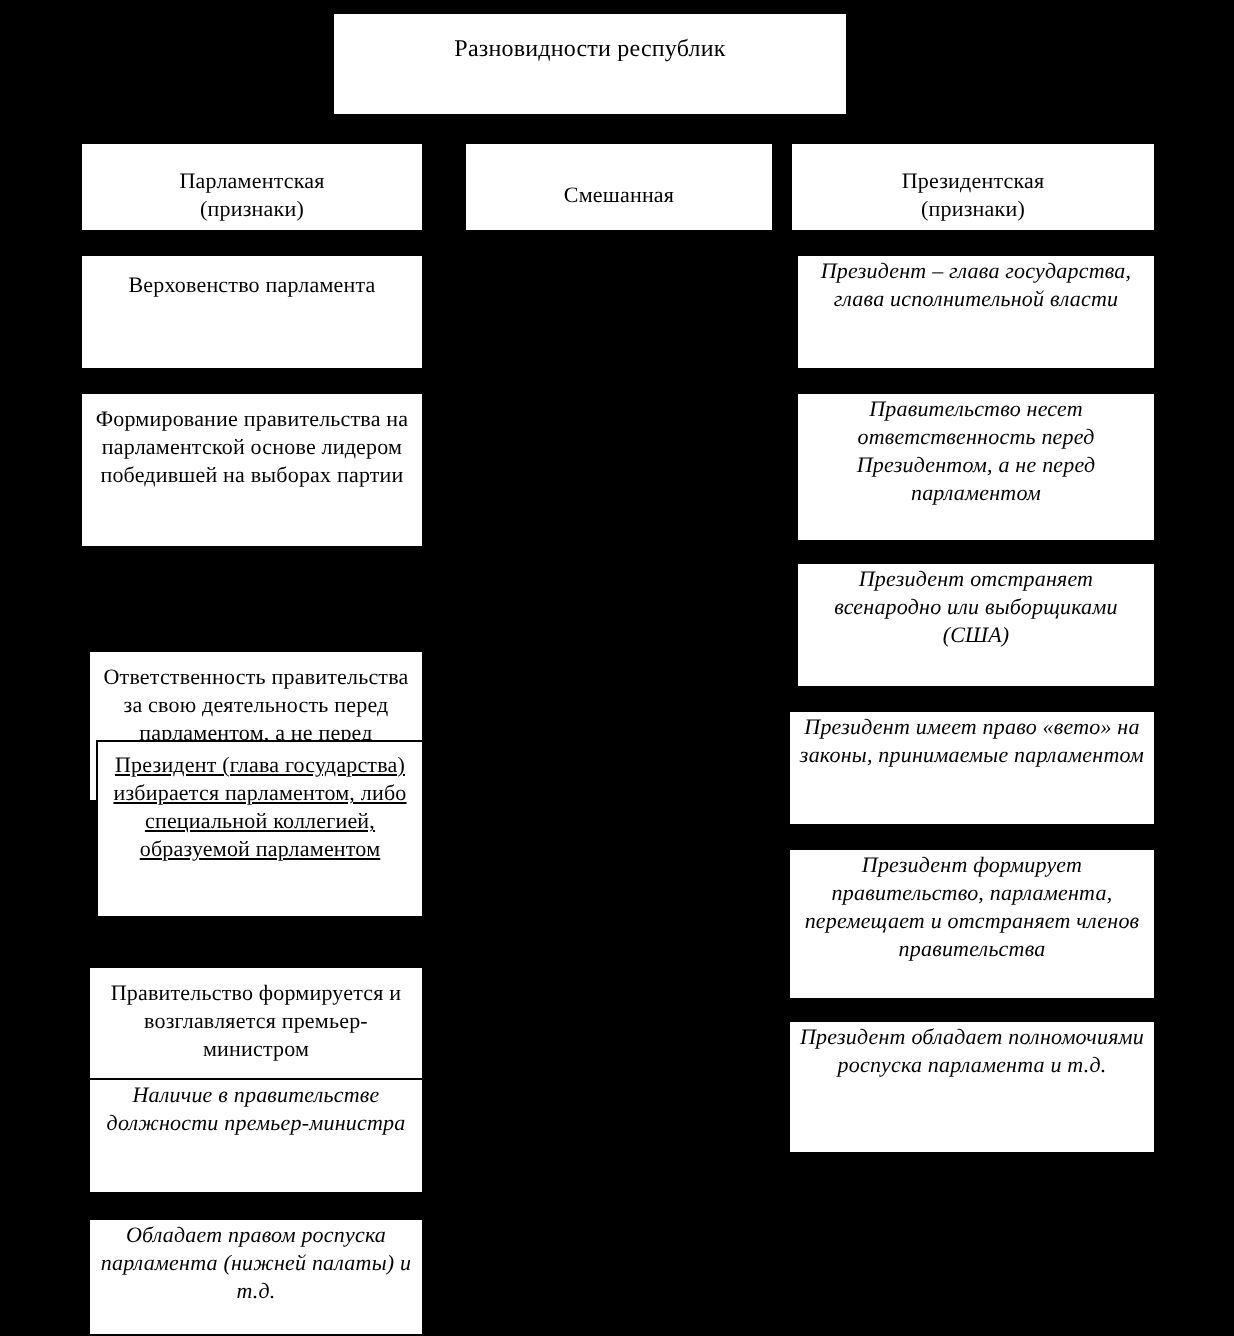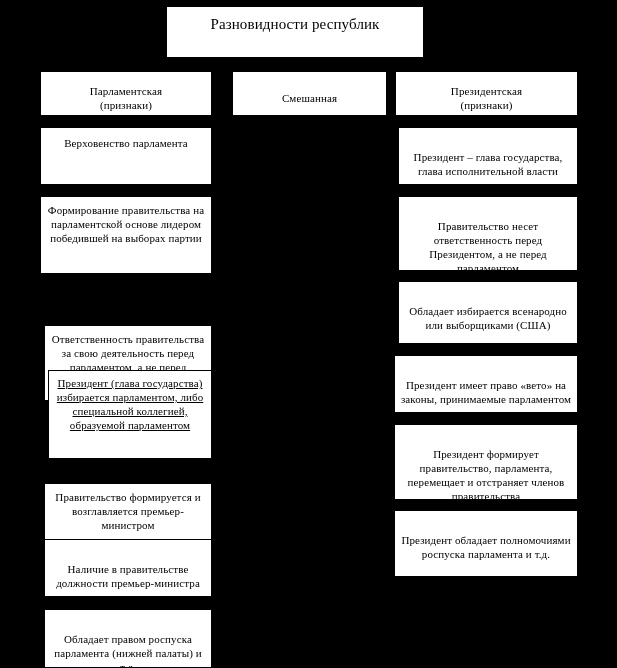--- a/index.html
+++ b/index.html
@@ -38,21 +38,21 @@
     display: block;
     padding: 0 4px;
     font-size: 11px;
     line-height: 14px;
     letter-spacing: 0.1px;
     white-space: pre-line;
   }
 
   
   .node-title .txt {
-    font-size: 15px;
+    font-size: 12px;
     line-height: 15px;
     padding-top: 10px;
   }
 
   
   .node-header .txt {
     padding-top: 12px;
   }
   .node-header.one-line .txt {
     padding-top: 19px;
@@ -64,21 +64,21 @@
   }
 
   
   .node.clipped {
     overflow: hidden;
   }
   .node.clipped .txt {
     padding-top: 6px;
   }
   .pad-md .txt { }
-  .pad-sm .txt { padding-top: 22px; }
+  .pad-sm .txt { padding-top: 1px; font-style: italic; }
   .pad-xs .txt { padding-top: 5px; }
 </style>
 </head>
 <body>
 
 <div class="canvas">
 
   <div class="node node-title" style="left:166px; top:6px; width:258px; height:52px;">
     <span class="txt">Разновидности республик</span>
   </div>
@@ -127,21 +127,21 @@
 
   <div class="node node-body pad-sm" style="left:398px; top:127px; width:180px; height:58px;">
     <span class="txt">Президент – глава государства, глава исполнительной власти</span>
   </div>
 
   <div class="node node-body pad-sm" style="left:398px; top:196px; width:180px; height:75px;">
     <span class="txt">Правительство несет ответственность перед Президентом, а не перед парламентом</span>
   </div>
 
   <div class="node node-body pad-sm" style="left:398px; top:281px; width:180px; height:63px;">
-    <span class="txt">Обладает избирается всенародно или выборщиками (США)</span>
+    <span class="txt">Президент отстраняет всенародно или выборщиками (США)</span>
   </div>
 
   <div class="node node-body pad-sm" style="left:394px; top:355px; width:184px; height:58px;">
     <span class="txt">Президент имеет право «вето» на законы, принимаемые парламентом</span>
   </div>
 
   <div class="node node-body pad-sm" style="left:394px; top:424px; width:184px; height:76px;">
     <span class="txt">Президент формирует правительство, парламента, перемещает и отстраняет членов правительства</span>
   </div>
 

